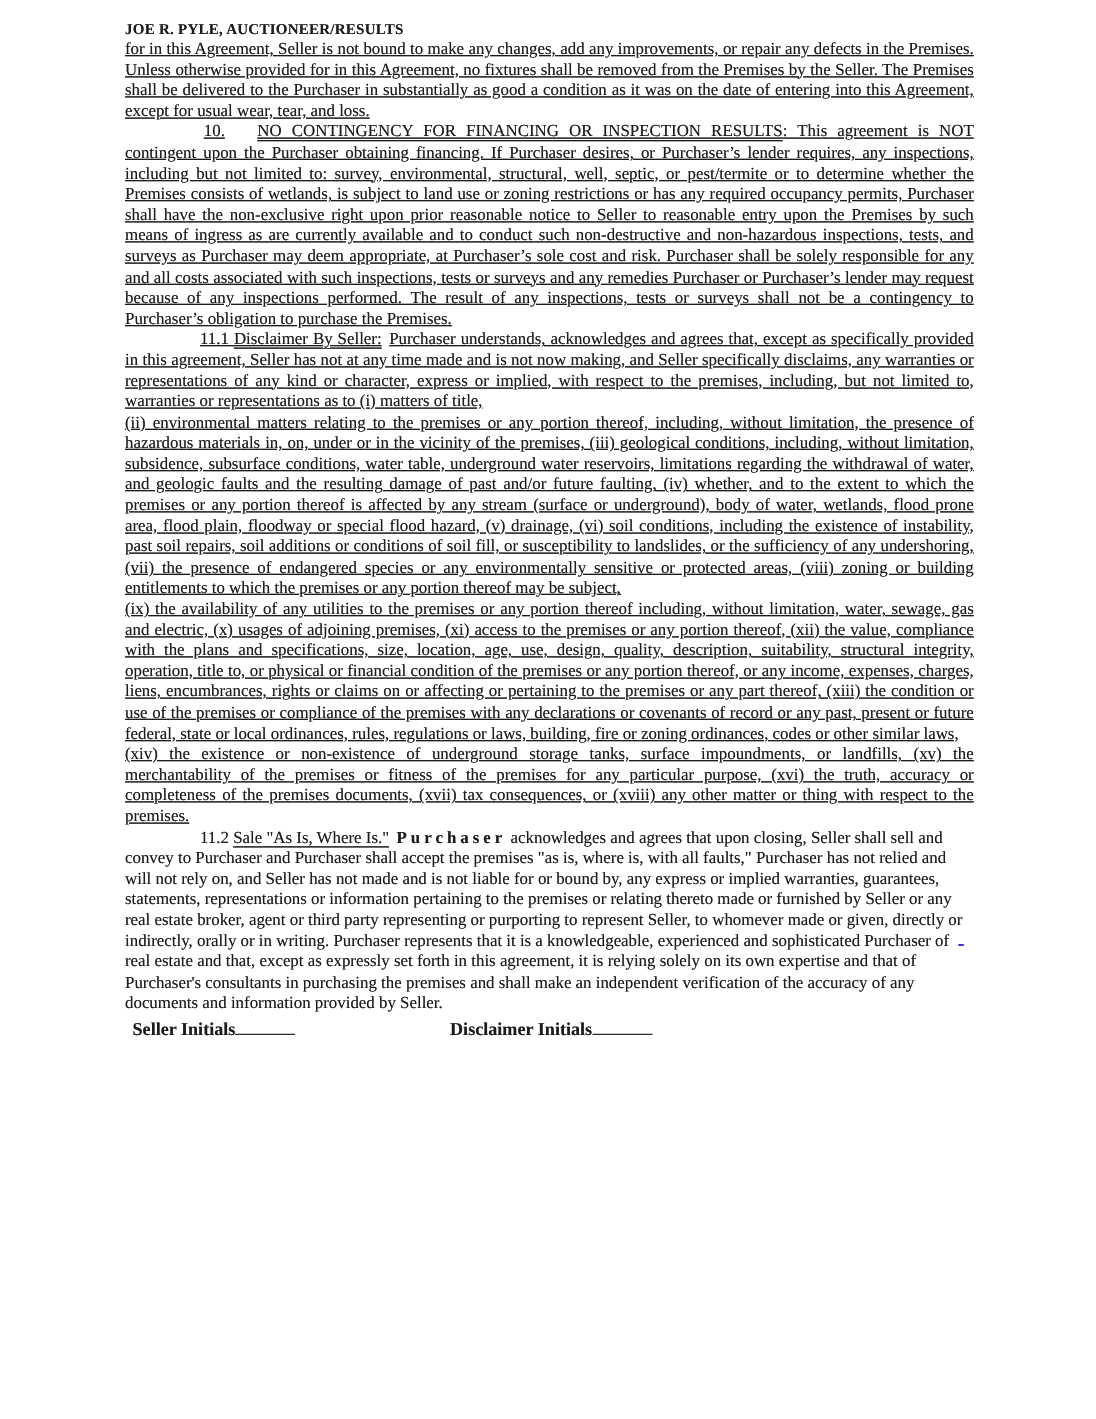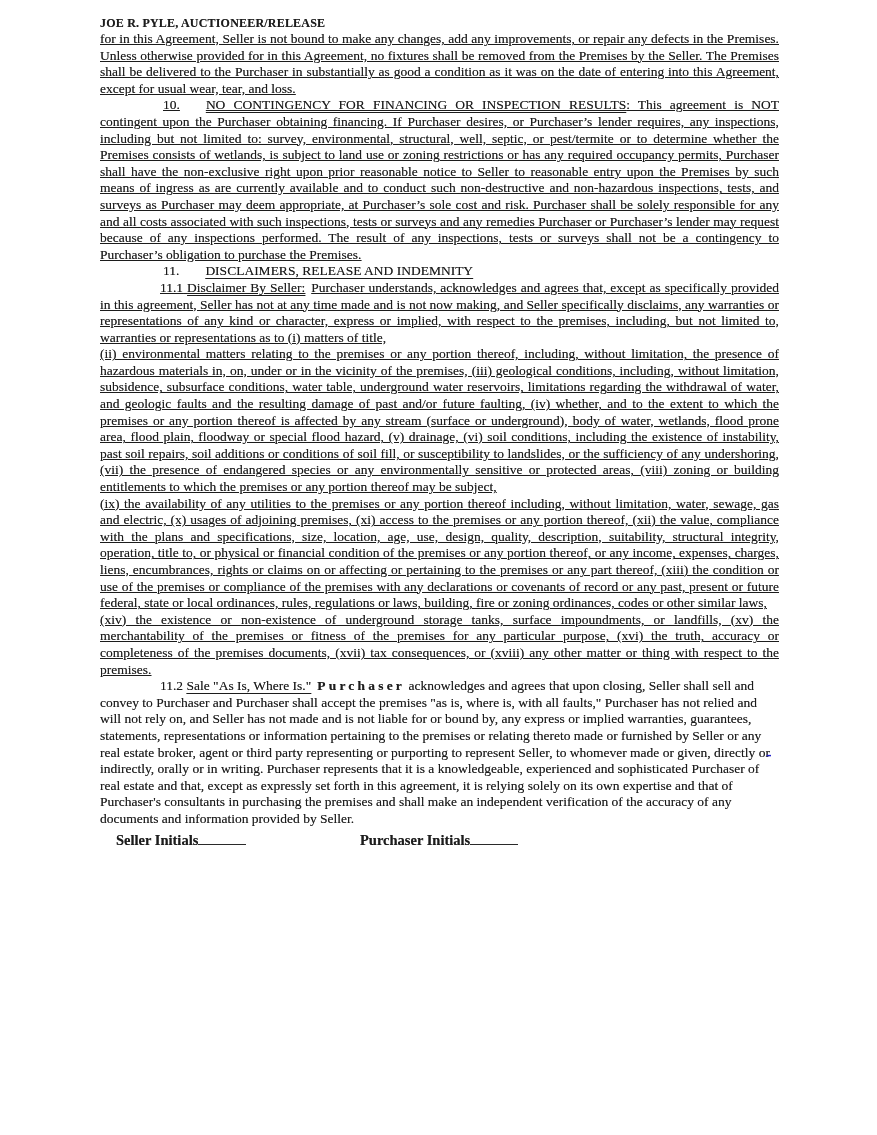--- a/index.html
+++ b/index.html
@@ -48,21 +48,21 @@
   .underline { text-decoration: underline; text-underline-offset: 2.5px; }
   .spaced { letter-spacing: 3.2px; font-weight: bold; }
   .initials-row {
     position: relative;
     margin-top: 3px;
     height: 22px;
     font-size: 14.5px;
     font-weight: bold;
   }
   .initials-item { position: absolute; top: 0; white-space: nowrap; }
-  .initials-seller { left: 16px; }
+  .initials-seller { left: 6px; }
   .initials-purchaser { left: 260px; }
   .initials-blank {
     display: inline-block;
     width: 48px;
     height: 13px;
     border-bottom: 1.4px solid #2a2a2a;
   }
   .blue-dash {
     position: absolute;
     left: 766px;
@@ -73,39 +73,38 @@
     line-height: 17px;
     text-shadow: none;
   }
 </style>
 </head>
 <body>
 
 <div class="page">
   <div class="content">
 
-    <div class="doc-header">JOE R. PYLE, AUCTIONEER/RELEASE</div>
+    <div class="doc-header">JOE R. PYLE, AUCTIONEER/RESULTS</div>
 
     <p class="para justify intro">for in this Agreement, Seller is not bound to make any changes, add any improvements, or repair any defects in the Premises. Unless otherwise provided for in this Agreement, no fixtures shall be removed from the Premises by the Seller.  The Premises shall be delivered to the Purchaser in substantially as good a condition as it was on the date of entering into this Agreement, except for usual wear, tear, and loss.</p>
 
     <p class="para justify sec10"><span>10.</span><span class="tabgap"></span><span class="underline">NO CONTINGENCY FOR FINANCING OR INSPECTION RESULTS</span><span>: This agreement is NOT contingent upon the Purchaser obtaining financing. If Purchaser desires, or Purchaser’s lender requires, any inspections, including but not limited to: survey, environmental, structural, well, septic, or pest/termite or to determine whether the Premises consists of wetlands, is subject to land use or zoning restrictions or has any required occupancy permits, Purchaser shall have the non-exclusive right upon prior reasonable notice to Seller to reasonable entry upon the Premises by such means of ingress as are currently available and to conduct such non-destructive and non-hazardous inspections, tests, and surveys as Purchaser may deem appropriate, at Purchaser’s sole cost and risk. Purchaser shall be solely responsible for any and all costs associated with such inspections, tests or surveys and any remedies Purchaser or Purchaser’s lender may request because of any inspections performed. The result of any inspections, tests or surveys shall not be a contingency to Purchaser’s obligation to purchase the Premises.</span></p>
 
-    <p class="para sec11-head"><span>11.</span><span class="tabgap"></span><span class="underline">DISCLAIMERS, RELEASE AND INDEMNITY</span></p>
 
     <p class="para justify sec111"><span>11.1</span><span>&nbsp;</span><span class="underline">Disclaimer By Seller:</span><span class="smallgap"></span><span>Purchaser understands, acknowledges and agrees that, except as specifically provided in this agreement, Seller has not at any time made and is not now making, and Seller specifically disclaims, any warranties or representations of any kind or character, express or implied, with respect to the premises, including, but not limited to, warranties or representations as to (i) matters of title,</span></p>
 
     <p class="para justify item-ii">(ii) environmental matters relating to the premises or any portion thereof, including, without limitation, the presence of hazardous materials in, on, under or in the vicinity of the premises, (iii) geological conditions, including, without limitation, subsidence, subsurface conditions, water table, underground water reservoirs, limitations regarding the withdrawal of water, and geologic faults and the resulting damage of past and/or future faulting, (iv) whether, and to the extent to which the premises or any portion thereof is affected by any stream (surface or underground), body of water, wetlands, flood prone area, flood plain, floodway or special flood hazard, (v) drainage, (vi) soil conditions, including the existence of instability, past soil repairs, soil additions or conditions of soil fill, or susceptibility to landslides, or the sufficiency of any undershoring, (vii) the presence of endangered species or any environmentally sensitive or protected areas, (viii) zoning or building entitlements to which the premises or any portion thereof may be subject,</p>
 
     <p class="para justify item-ix">(ix) the availability of any utilities to the premises or any portion thereof including, without limitation, water, sewage, gas and electric, (x) usages of adjoining premises,  (xi) access to the premises or any portion thereof, (xii) the value, compliance with the plans and specifications, size, location, age, use, design, quality, description, suitability, structural integrity, operation, title to, or physical or financial condition of the premises or any portion thereof, or any income, expenses, charges, liens, encumbrances, rights or claims on or affecting or pertaining to the premises or any part thereof, (xiii) the condition or use of the premises or compliance of the premises with any declarations or covenants of record or any past, present or future federal, state or local ordinances, rules, regulations or laws, building, fire or zoning ordinances, codes or other similar laws,</p>
 
     <p class="para justify item-xiv">(xiv) the existence or non-existence of underground storage tanks, surface impoundments, or landfills, (xv) the merchantability of the premises or fitness of the premises for any particular purpose, (xvi) the truth, accuracy or completeness of the premises documents, (xvii) tax consequences, or (xviii) any other matter or thing with respect to the premises.</p>
 
     <p class="para sec112"><span>11.2</span><span>&nbsp;</span><span class="underline">Sale "As Is, Where Is."</span><span class="smallgap"></span><span class="spaced">Purchaser</span><span>&nbsp;</span><span>acknowledges and agrees that upon closing, Seller shall sell and convey to Purchaser and Purchaser shall accept the premises "as is, where is, with all faults," Purchaser has not relied and will not rely on, and Seller has not made and is not liable for or bound by, any express or implied warranties, guarantees, statements, representations or information pertaining to the premises or relating thereto made or furnished by Seller or any real estate broker, agent or third party representing or purporting to represent Seller, to whomever made or given, directly or indirectly, orally or in writing. Purchaser represents that it is a knowledgeable, experienced and sophisticated Purchaser of real estate and that, except as expressly set forth in this agreement, it is relying solely on its own expertise and that of Purchaser's consultants in purchasing the premises and shall make an independent verification of the accuracy of any documents and information provided by Seller.</span></p>
 
     <div class="initials-row">
       <span class="initials-item initials-seller"><span>Seller Initials</span><span class="initials-blank"></span></span>
-      <span class="initials-item initials-purchaser"><span>Purchaser Initials</span><span class="initials-blank"></span></span>
+      <span class="initials-item initials-purchaser"><span>Disclaimer Initials</span><span class="initials-blank"></span></span>
     </div>
 
   </div>
 
   <span class="blue-dash">-</span>
 </div>
 
 </body></html>

